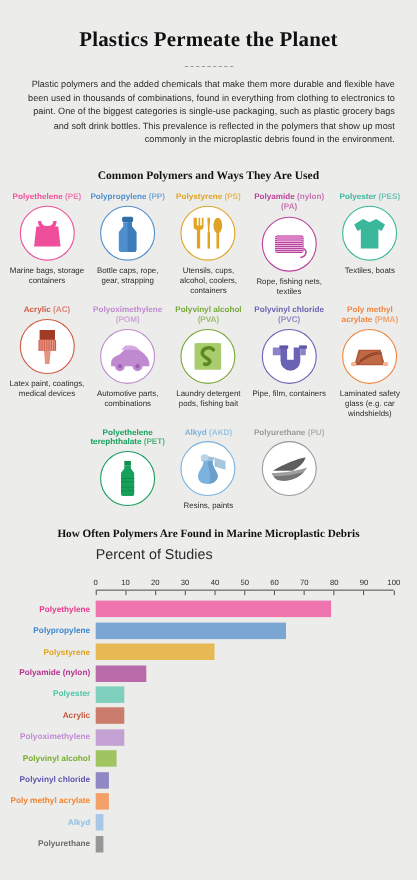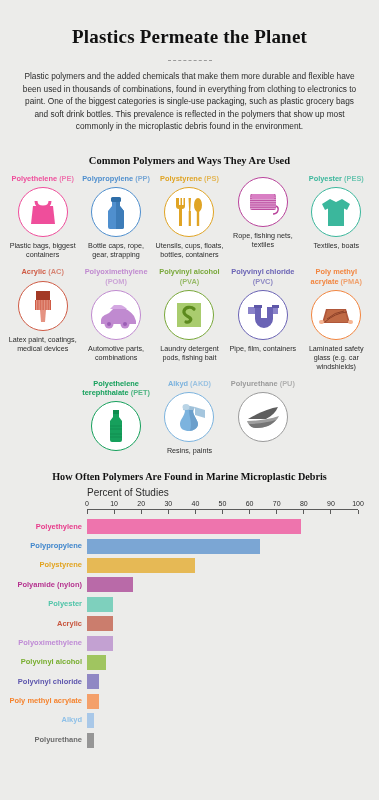--- a/index.html
+++ b/index.html
@@ -21,21 +21,21 @@
     letter-spacing:.2px;
     color:#111;
     margin:12px;
   }
   .divider{
     width:44px;height:0;margin:7px auto 9px auto;
     border-top:1px dashed #9a9a9a;
   }
   .intro{
     font-size:8.3px;line-height:12.6px;
-    text-align:center;color:#2b2b2b;
+    text-align:right;color:#2b2b2b;
     padding:0 2px;
   }
 
   
   .section-title{
     font-family:"Liberation Serif", serif;
     font-weight:bold;font-size:10.5px;
     text-align:center;color:#111;
     margin:10px 0 6px 0;
   }
@@ -81,22 +81,22 @@
     font-weight:bold;font-size:10.2px;
     text-align:center;color:#111;
     margin:10px 0 5px 0;
   }
   .chart{
     position:relative;
     padding-left:87px;
     padding-right:21px;
   }
   .axis-label{
-    font-size:10px;color:#2b2b2b;
-    margin-bottom:2px;
+    font-size:13px;color:#2b2b2b;
+    margin-bottom:16px;
   }
   .ticks{
     position:relative;height:9px;
   }
   .tick-num{
     position:absolute;top:0;
     font-size:7px;color:#2b2b2b;
     transform:translateX(-50%);
     white-space:nowrap;
   }
@@ -143,21 +143,21 @@
   <div id="cards-rows">
       <div class="grid">
         <div class="card">
           <div class="card-name" style="color:#ef4e9b"><span>Polyethelene</span> <span class="abbr">(PE)</span></div>
           <div class="circle" style="color:#ef4e9b">
             <svg width="40" height="40" viewBox="0 0 40 40">
               <path d="M13 9c0 4 2 6 7 6s7-2 7-6" fill="none" stroke="#ef4e9b" stroke-width="3"></path>
               <path d="M10 14h20l2 18H8z" fill="#ef4e9b"></path>
             </svg>
           </div>
-          <div class="card-use">Plastic bags, biggest containers</div>
+          <div class="card-use">Marine bags, storage containers</div>
         </div>
         <div class="card">
           <div class="card-name" style="color:#4f8fce"><span>Polypropylene</span> <span class="abbr">(PP)</span></div>
           <div class="circle" style="color:#4f8fce">
             <svg width="40" height="40" viewBox="0 0 40 40">
               <rect x="15" y="5" width="10" height="5" rx="1.5" fill="#2f6ea8"></rect>
               <path d="M16 10h8v4l4 5v16a2 2 0 0 1-2 2H14a2 2 0 0 1-2-2V19l4-5z" fill="#4f8fce"></path>
               <path d="M20 10h4v4l4 5v16a2 2 0 0 1-2 2h-6z" fill="#3d7cb8"></path>
             </svg>
           </div>
@@ -167,23 +167,24 @@
           <div class="card-name" style="color:#e0a424"><span>Polystyrene</span> <span class="abbr">(PS)</span></div>
           <div class="circle" style="color:#e0a424">
             <svg width="40" height="40" viewBox="0 0 40 40">
               <path d="M7 6v8a3 3 0 0 0 3 3v17h3V17a3 3 0 0 0 3-3V6h-1.5v7H13V6h-1.5v7H10V6z" fill="#e0a424"></path>
               <path d="M19.5 6h2.5l-.8 14h-1z" fill="#e0a424"></path>
               <rect x="19.7" y="19" width="2.2" height="15" fill="#e0a424"></rect>
               <ellipse cx="29" cy="13" rx="4" ry="7" fill="#e0a424"></ellipse>
               <rect x="27.8" y="19" width="2.4" height="15" fill="#e0a424"></rect>
             </svg>
           </div>
-          <div class="card-use">Utensils, cups, floats, bottles, containers</div>
-        </div>
-        <div class="card">
+          <div class="card-use">Utensils, cups, alcohol, coolers, containers</div>
+        </div>
+        <div class="card">
+          <div class="card-name" style="color:#b9439b"><span>Polyamide</span> <span class="abbr">(nylon) (PA)</span></div>
           <div class="circle" style="color:#b9439b">
             <svg width="40" height="40" viewBox="0 0 40 40">
               <rect x="7" y="12" width="26" height="16" rx="2" fill="#b9439b"></rect>
               <g stroke="#e7b6dd" stroke-width=".9">
                 <line x1="7" y1="14" x2="33" y2="14"></line>
                 <line x1="7" y1="15.8" x2="33" y2="15.8"></line>
                 <line x1="7" y1="17.6" x2="33" y2="17.6"></line>
                 <line x1="7" y1="19.4" x2="33" y2="19.4"></line>
                 <line x1="7" y1="21.2" x2="33" y2="21.2"></line>
                 <line x1="7" y1="23" x2="33" y2="23"></line>

